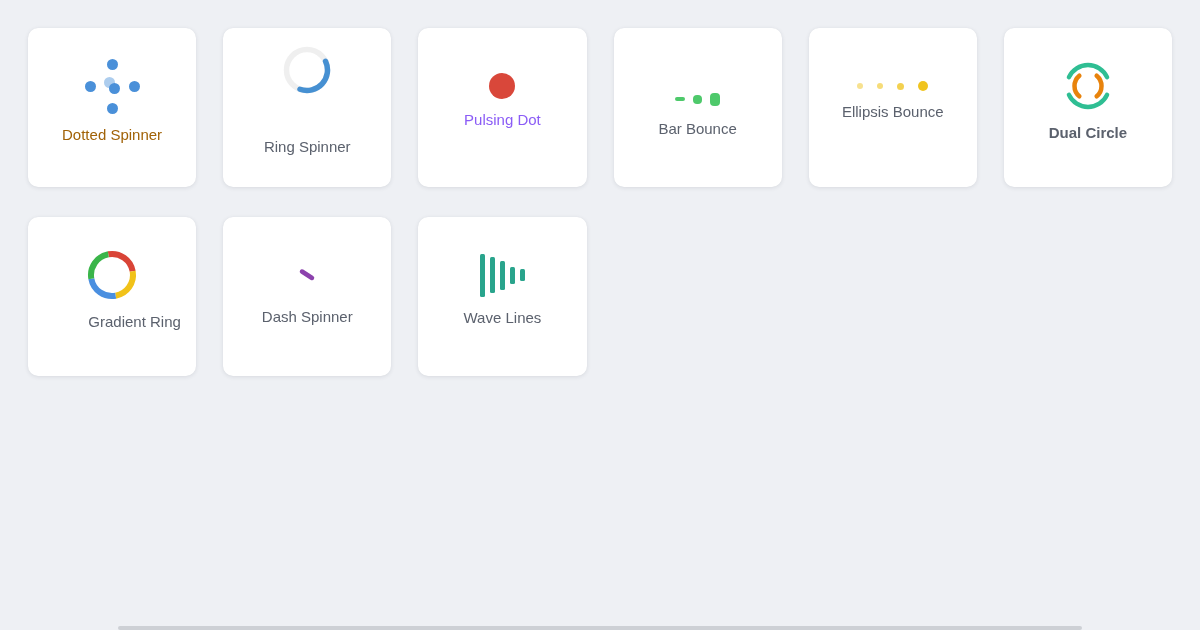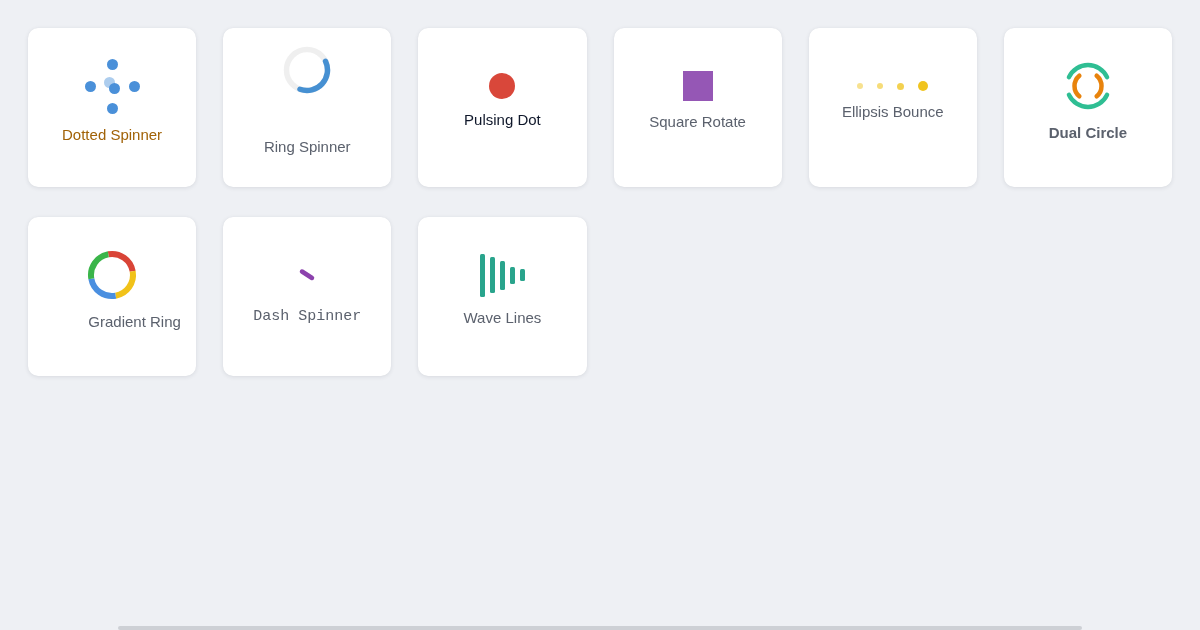--- a/index.html
+++ b/index.html
@@ -112,30 +112,34 @@
         <path d="M 42.58 15.34 A 20.5 20.5 0 0 1 16.99 43.26" fill="none" stroke-width="5.5" stroke-linecap="round" stroke="#4690d2"></path>
       </svg>
     </div>
     <div class="label" style="color: rgb(91, 97, 109); margin-top: 32px;">Ring Spinner</div>
   </div>
 
   <div class="card">
     <div class="stage">
       <div class="pulse-dot" style="color: rgb(217, 71, 58);"></div>
     </div>
-    <div class="label" style="color: #0f172a;">Pulsing Dot</div>
-  </div>
-
-
-  <div class="card">
-    <div class="stage">
-      <div class="square" style="color: rgb(149, 87, 181);"></div>
-    </div>
-    <div class="label" style="color: rgb(91, 97, 109);">Square Rotate</div>
-  </div>
+    <div class="label" style="color: #8b5cf6;">Pulsing Dot</div>
+  </div>
+
+  <div class="card">
+    <div class="stage s-bar">
+      <div class="bb-row" style="color: rgb(78, 201, 107);">
+        <span class="bb bb1"></span>
+        <span class="bb bb2"></span>
+        <span class="bb bb3"></span>
+      </div>
+    </div>
+    <div class="label" style="color: rgb(91, 97, 109);">Bar Bounce</div>
+  </div>
+
 
   <div class="card">
     <div class="stage">
       <div class="ellipsis" style="color: rgb(240, 196, 31);">
         <span class="ed ed1"></span>
         <span class="ed ed2"></span>
         <span class="ed ed3"></span>
         <span class="ed ed4"></span>
       </div>
     </div>
@@ -167,21 +171,21 @@
   </div>
 
 
 
   <div class="card">
     <div class="stage s-dash">
       <svg width="30" height="30" viewBox="0 0 30 30">
         <line x1="10" y1="11.5" x2="20" y2="18" stroke-width="4.5" stroke-linecap="round" stroke="#8c42ad"></line>
       </svg>
     </div>
-    <div class="label" style="color: rgb(91, 97, 109); font-family: Liberation Mono, monospace;">Dash Spinner</div>
+    <div class="label" style="color: rgb(91, 97, 109);">Dash Spinner</div>
   </div>
 
   <div class="card">
     <div class="stage">
       <div class="wave" style="color: rgb(41, 164, 140);">
         <span class="wl wl1"></span>
         <span class="wl wl2"></span>
         <span class="wl wl3"></span>
         <span class="wl wl4"></span>
         <span class="wl wl5"></span>

